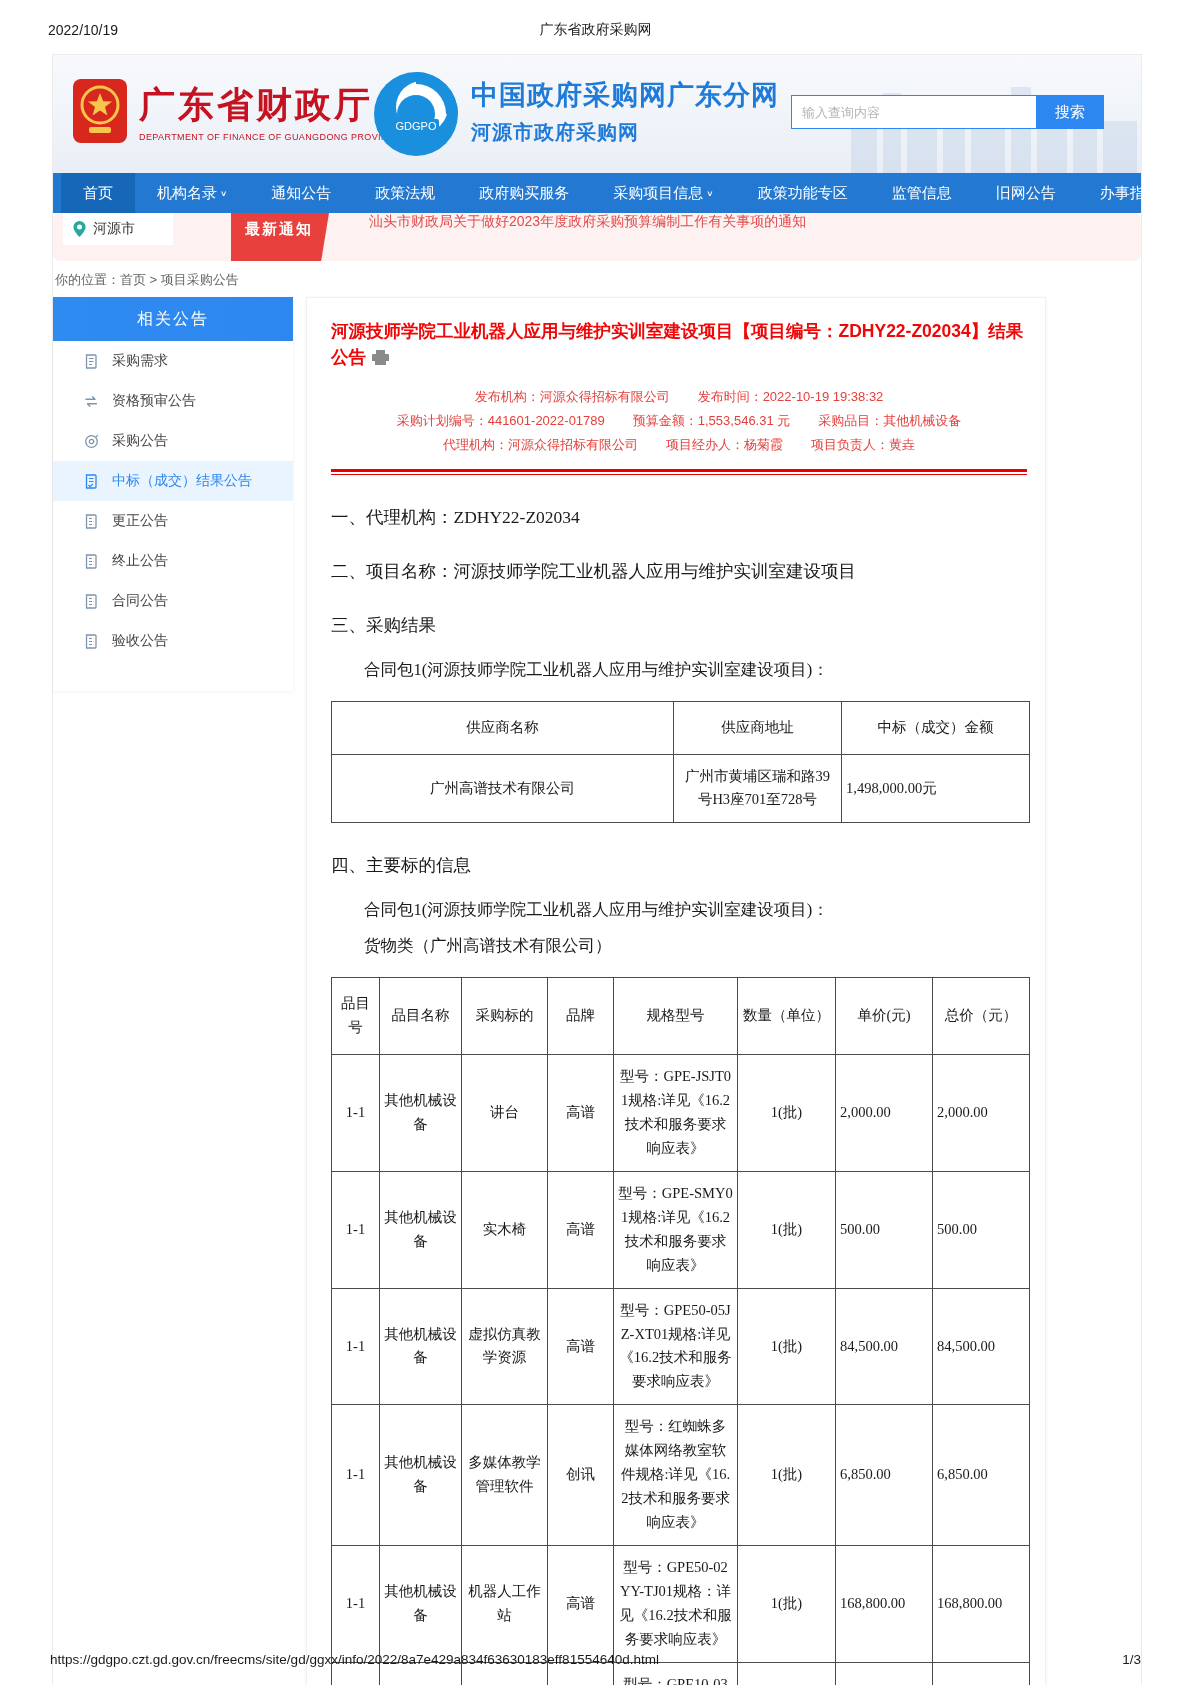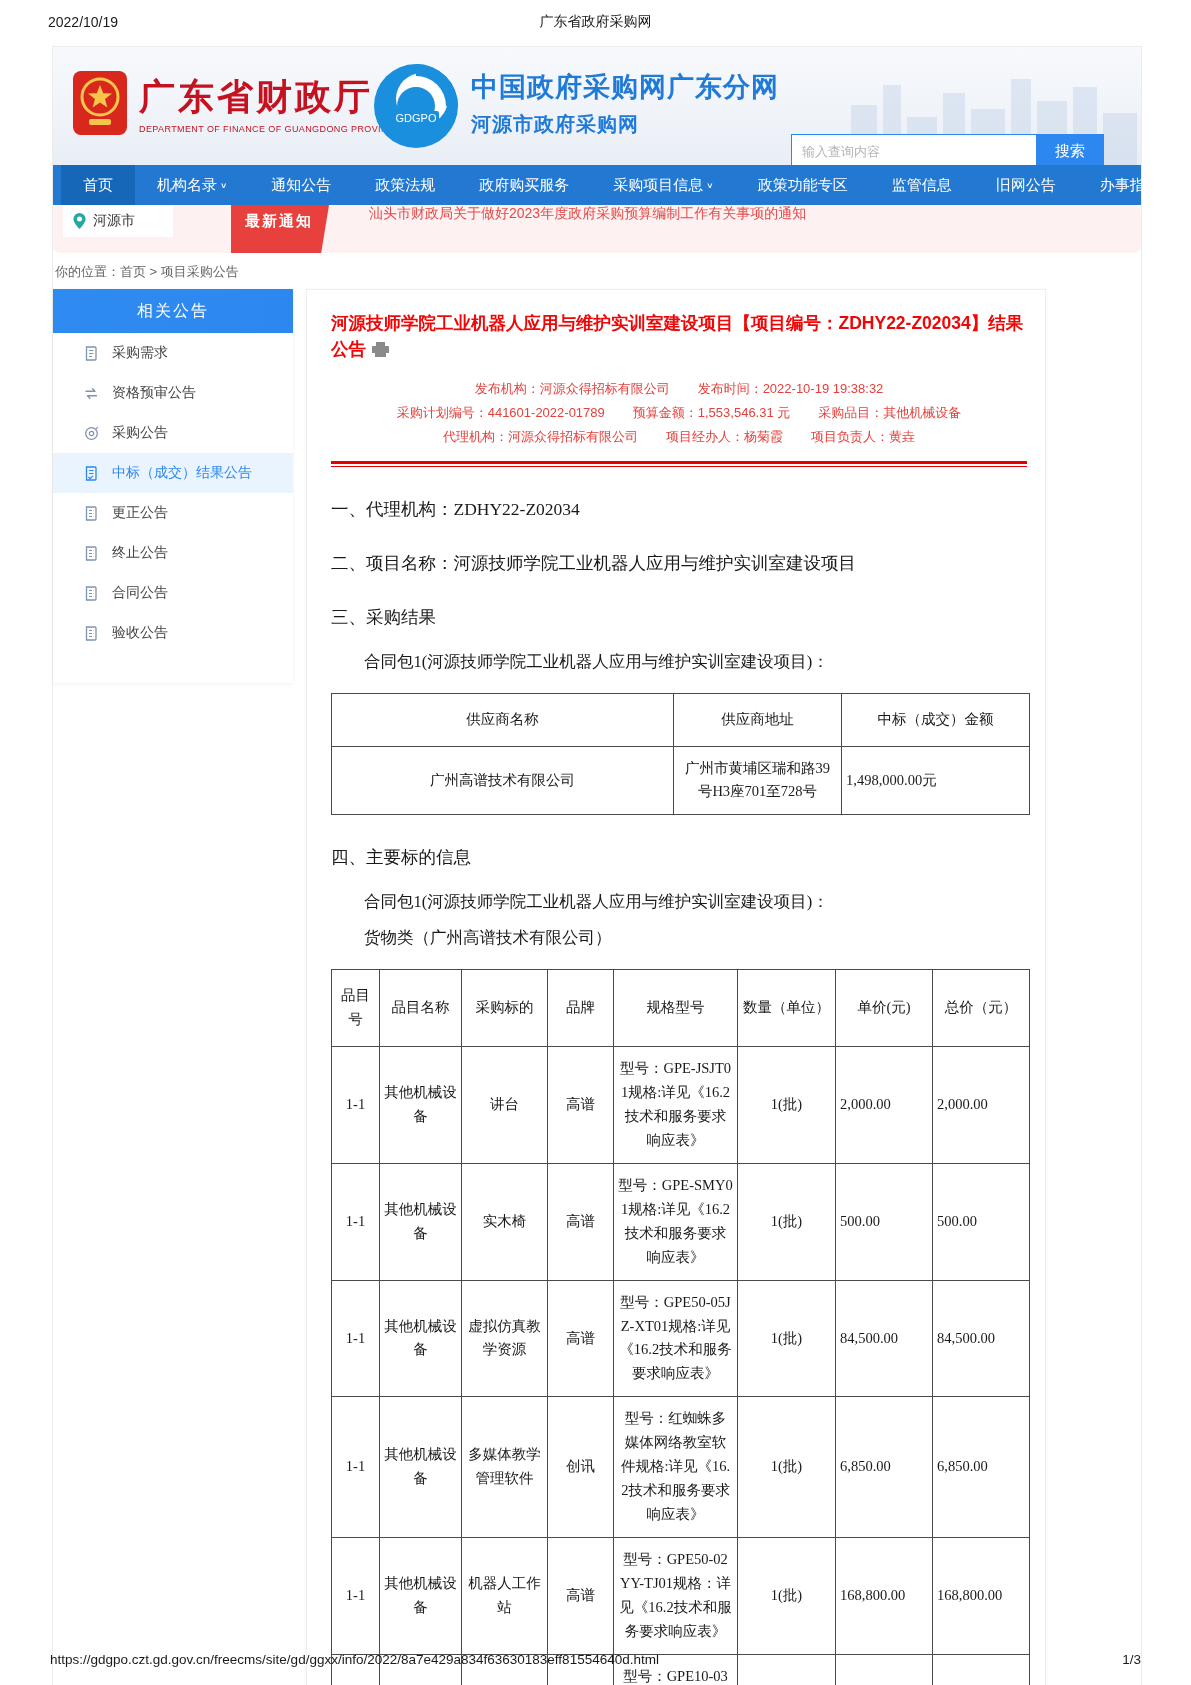--- a/index.html
+++ b/index.html
@@ -3,42 +3,42 @@
 <meta charset="utf-8">
 <style>
   * { margin:0; padding:0; box-sizing:border-box; }
   html,body { background:#fff; }
   body {
     width:1191px; height:1685px; position:relative; overflow:hidden;
     font-family:"Liberation Sans","DejaVu Sans",sans-serif; color:#333;
   }
   
   .print-header { display:flex; justify-content:space-between; align-items:center;
-    padding:14px 48px 8px 48px; font-size:14px; color:#1a1a1a; }
+    padding:22px 48px 8px 48px; font-size:14px; color:#1a1a1a; }
   .print-header .center-title { position:absolute; left:0; right:0; text-align:center; }
   .print-footer { position:absolute; left:0; right:0; bottom:18px;
     display:flex; justify-content:space-between; padding:0 50px; font-size:13.5px; color:#1a1a1a;gap:14px; }
   
   .page-card { width:1090px; margin:8px 0 0 52px; border:1px solid #ececec; background:#fff; }
   
   .banner { position:relative; height:118px; overflow:hidden;
     background:linear-gradient(180deg,#f7f9fc 0%,#eef2f8 70%,#e9eef6 100%); }
   .skyline { position:absolute; right:0; bottom:0; width:300px; height:90px; opacity:.45; }
   .skyline div { position:absolute; bottom:0; background:#c3d3e8; }
   .brand { position:absolute; left:18px; top:20px; display:flex; align-items:center; }
   .emblem { width:58px; height:72px; }
   .dept { margin-left:10px; }
   .dept-name { font-size:36px; font-weight:bold; color:#c41220; letter-spacing:3px;
     font-family:"Liberation Serif","DejaVu Serif",serif; }
   .dept-en { font-size:9px; color:#c41220; letter-spacing:.4px; margin-top:2px; }
   .gdgpo { position:absolute; left:318px; top:14px; width:90px; height:90px; }
   .site-names { position:absolute; left:418px; top:22px; }
   .site-main { font-size:27px; font-weight:bold; color:#1f7ad8; letter-spacing:1px; }
   .site-sub { font-size:20px; font-weight:bold; color:#1f7ad8; margin-top:6px; letter-spacing:1px; }
-  .search-box { position:absolute; left:738px; top:40px; display:flex;margin-top:47px; }
+  .search-box { position:absolute; left:738px; top:40px; display:flex; }
   .search-input { width:245px; height:34px; border:1px solid #2d87f0; border-right:none;
     background:#fff; padding:0 10px; font-size:13px; color:#333; outline:none; }
   .search-input::placeholder { color:#b5b5b5; }
   .search-btn { width:68px; height:34px; background:#2d87f0; color:#fff; border:none;
     font-size:15px; cursor:pointer; }
   
   .main-nav { height:40px; background:#2379d2; display:flex; align-items:stretch;
     justify-content:space-between; padding:0 8px; }
   .nav-item { display:flex; align-items:center; padding:0 22px; color:#fff; font-size:15px;
     cursor:pointer; white-space:nowrap; }

